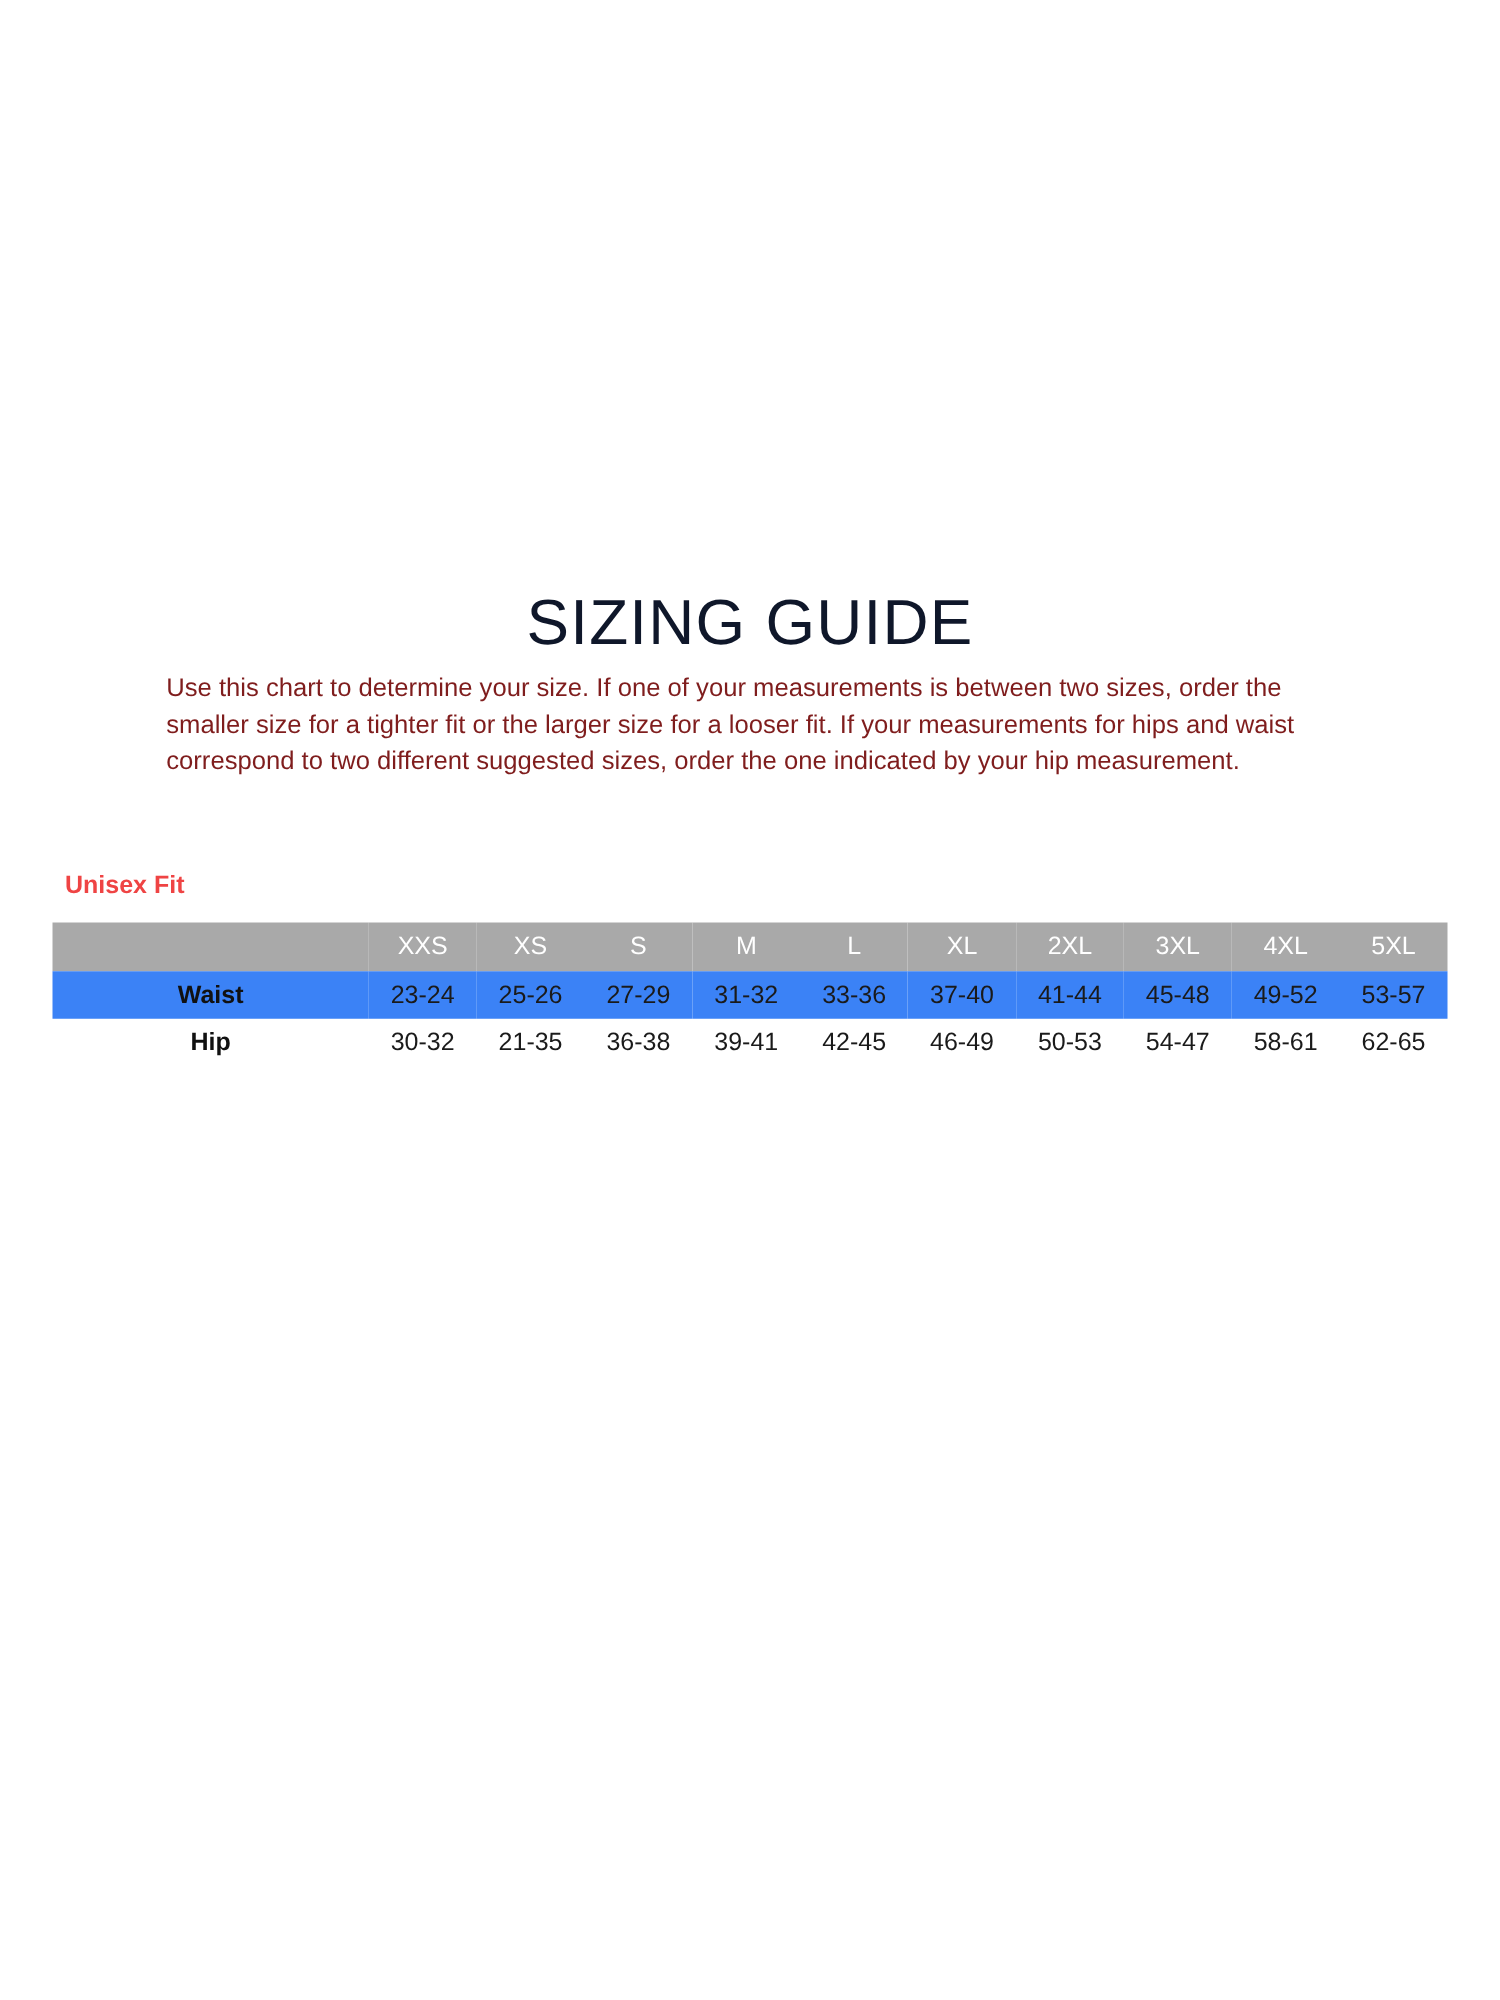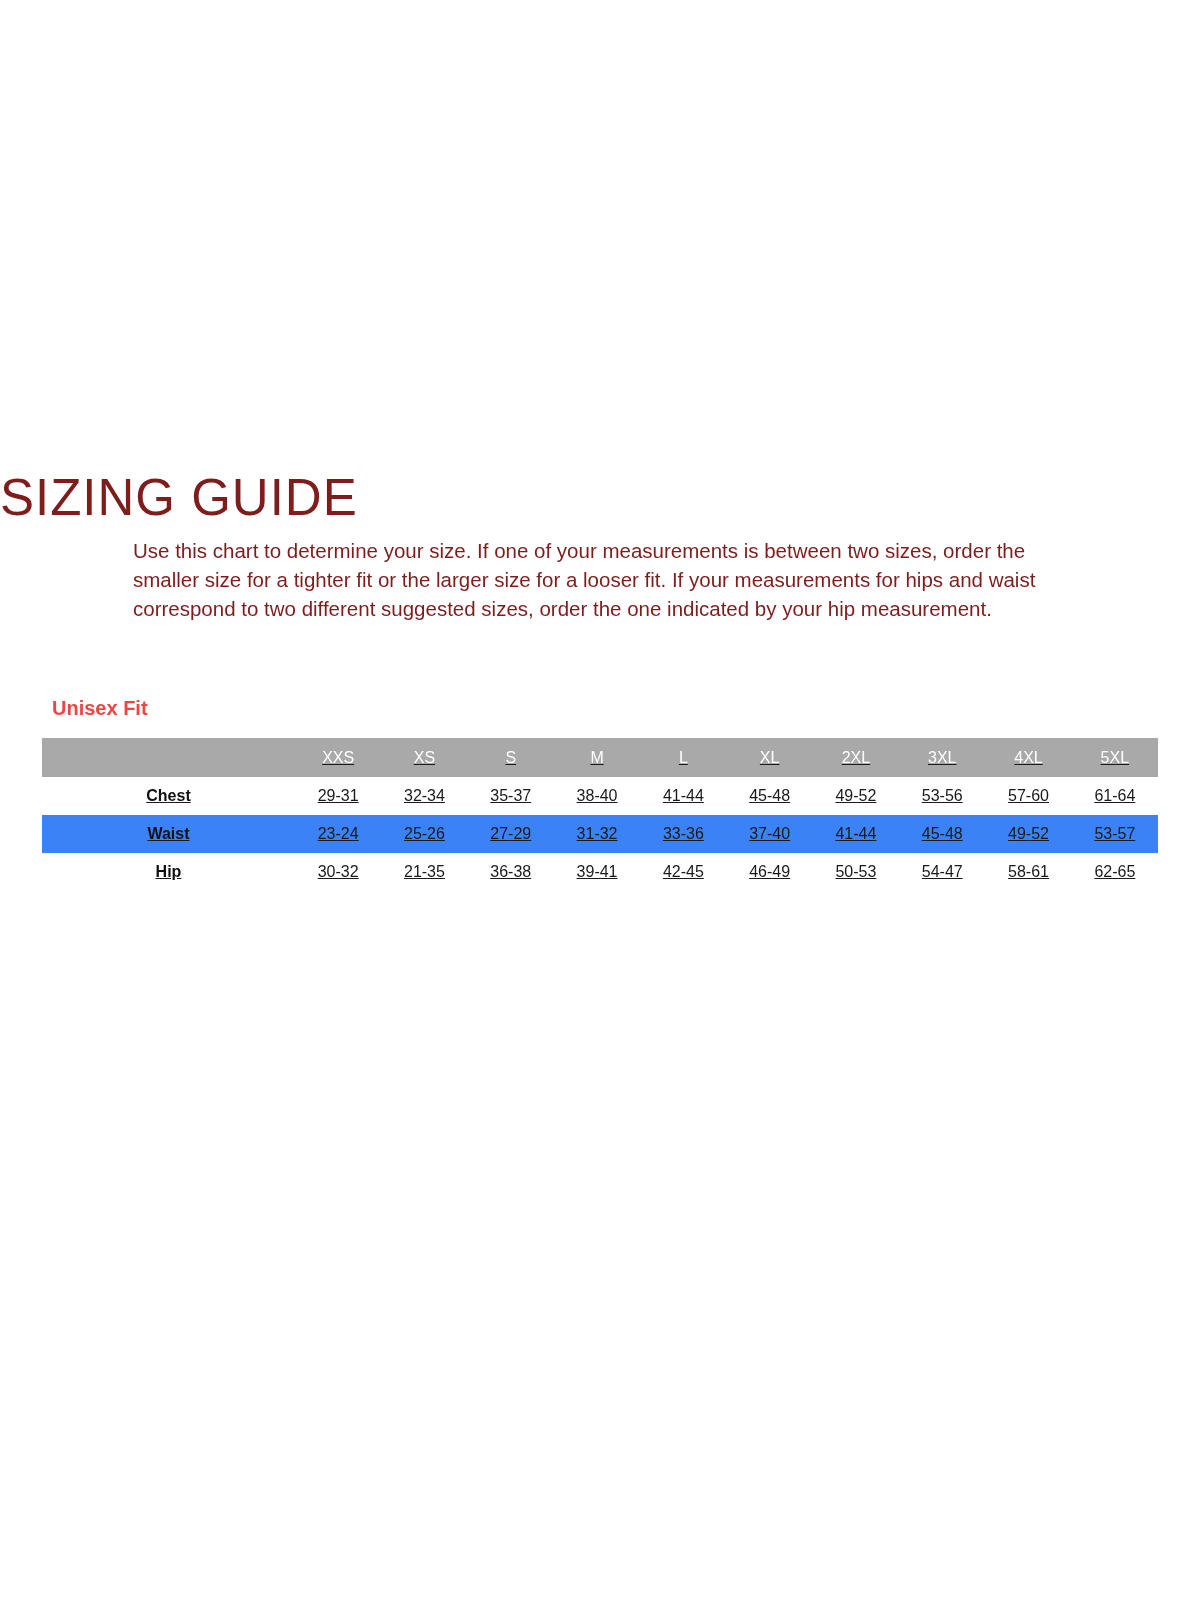--- a/index.html
+++ b/index.html
@@ -13,25 +13,25 @@
     width: 1200px;
     height: 1600px;
     background: #ffffff;
     overflow: hidden;
   }
   .page-title {
     position: absolute;
     top: 468px;
     left: 0;
     width: 1200px;
-    text-align: left;
+    text-align: center;
     font-size: 51px;
     font-weight: 400;
     letter-spacing: 1px;
-    color: #7f1d1d;
+    color: #0f172a;
   }
   .intro {
     position: absolute;
     top: 537px;
     left: 133px;
     width: 938px;
     font-size: 20.5px;
     line-height: 28.8px;
     color: #7f1d1d;
   }
@@ -43,22 +43,21 @@
     font-weight: 700;
     color: #ef4444;
   }
   table.size-table {
     position: absolute;
     top: 738px;
     left: 42px;
     width: 1116px;
     border-collapse: collapse;
     table-layout: fixed;
-    font-size: 16px;
-    text-decoration: underline;
+    font-size: 20px;
   }
   table.size-table col.label-col { width: 253px; }
   table.size-table col.data-col  { width: 86.3px; }
   table.size-table thead th {
     background: #a9a9a9;
     color: #ffffff;
     font-weight: 400;
     height: 39px;
     text-align: center;
     vertical-align: middle;
@@ -109,33 +108,20 @@
         <th>M</th>
         <th>L</th>
         <th>XL</th>
         <th>2XL</th>
         <th>3XL</th>
         <th>4XL</th>
         <th>5XL</th>
       </tr>
     </thead>
     <tbody>
-      <tr>
-        <td class="row-label">Chest</td>
-        <td>29-31</td>
-        <td>32-34</td>
-        <td>35-37</td>
-        <td>38-40</td>
-        <td>41-44</td>
-        <td>45-48</td>
-        <td>49-52</td>
-        <td>53-56</td>
-        <td>57-60</td>
-        <td>61-64</td>
-      </tr>
       <tr class="alt">
         <td class="row-label">Waist</td>
         <td>23-24</td>
         <td>25-26</td>
         <td>27-29</td>
         <td>31-32</td>
         <td>33-36</td>
         <td>37-40</td>
         <td>41-44</td>
         <td>45-48</td>

